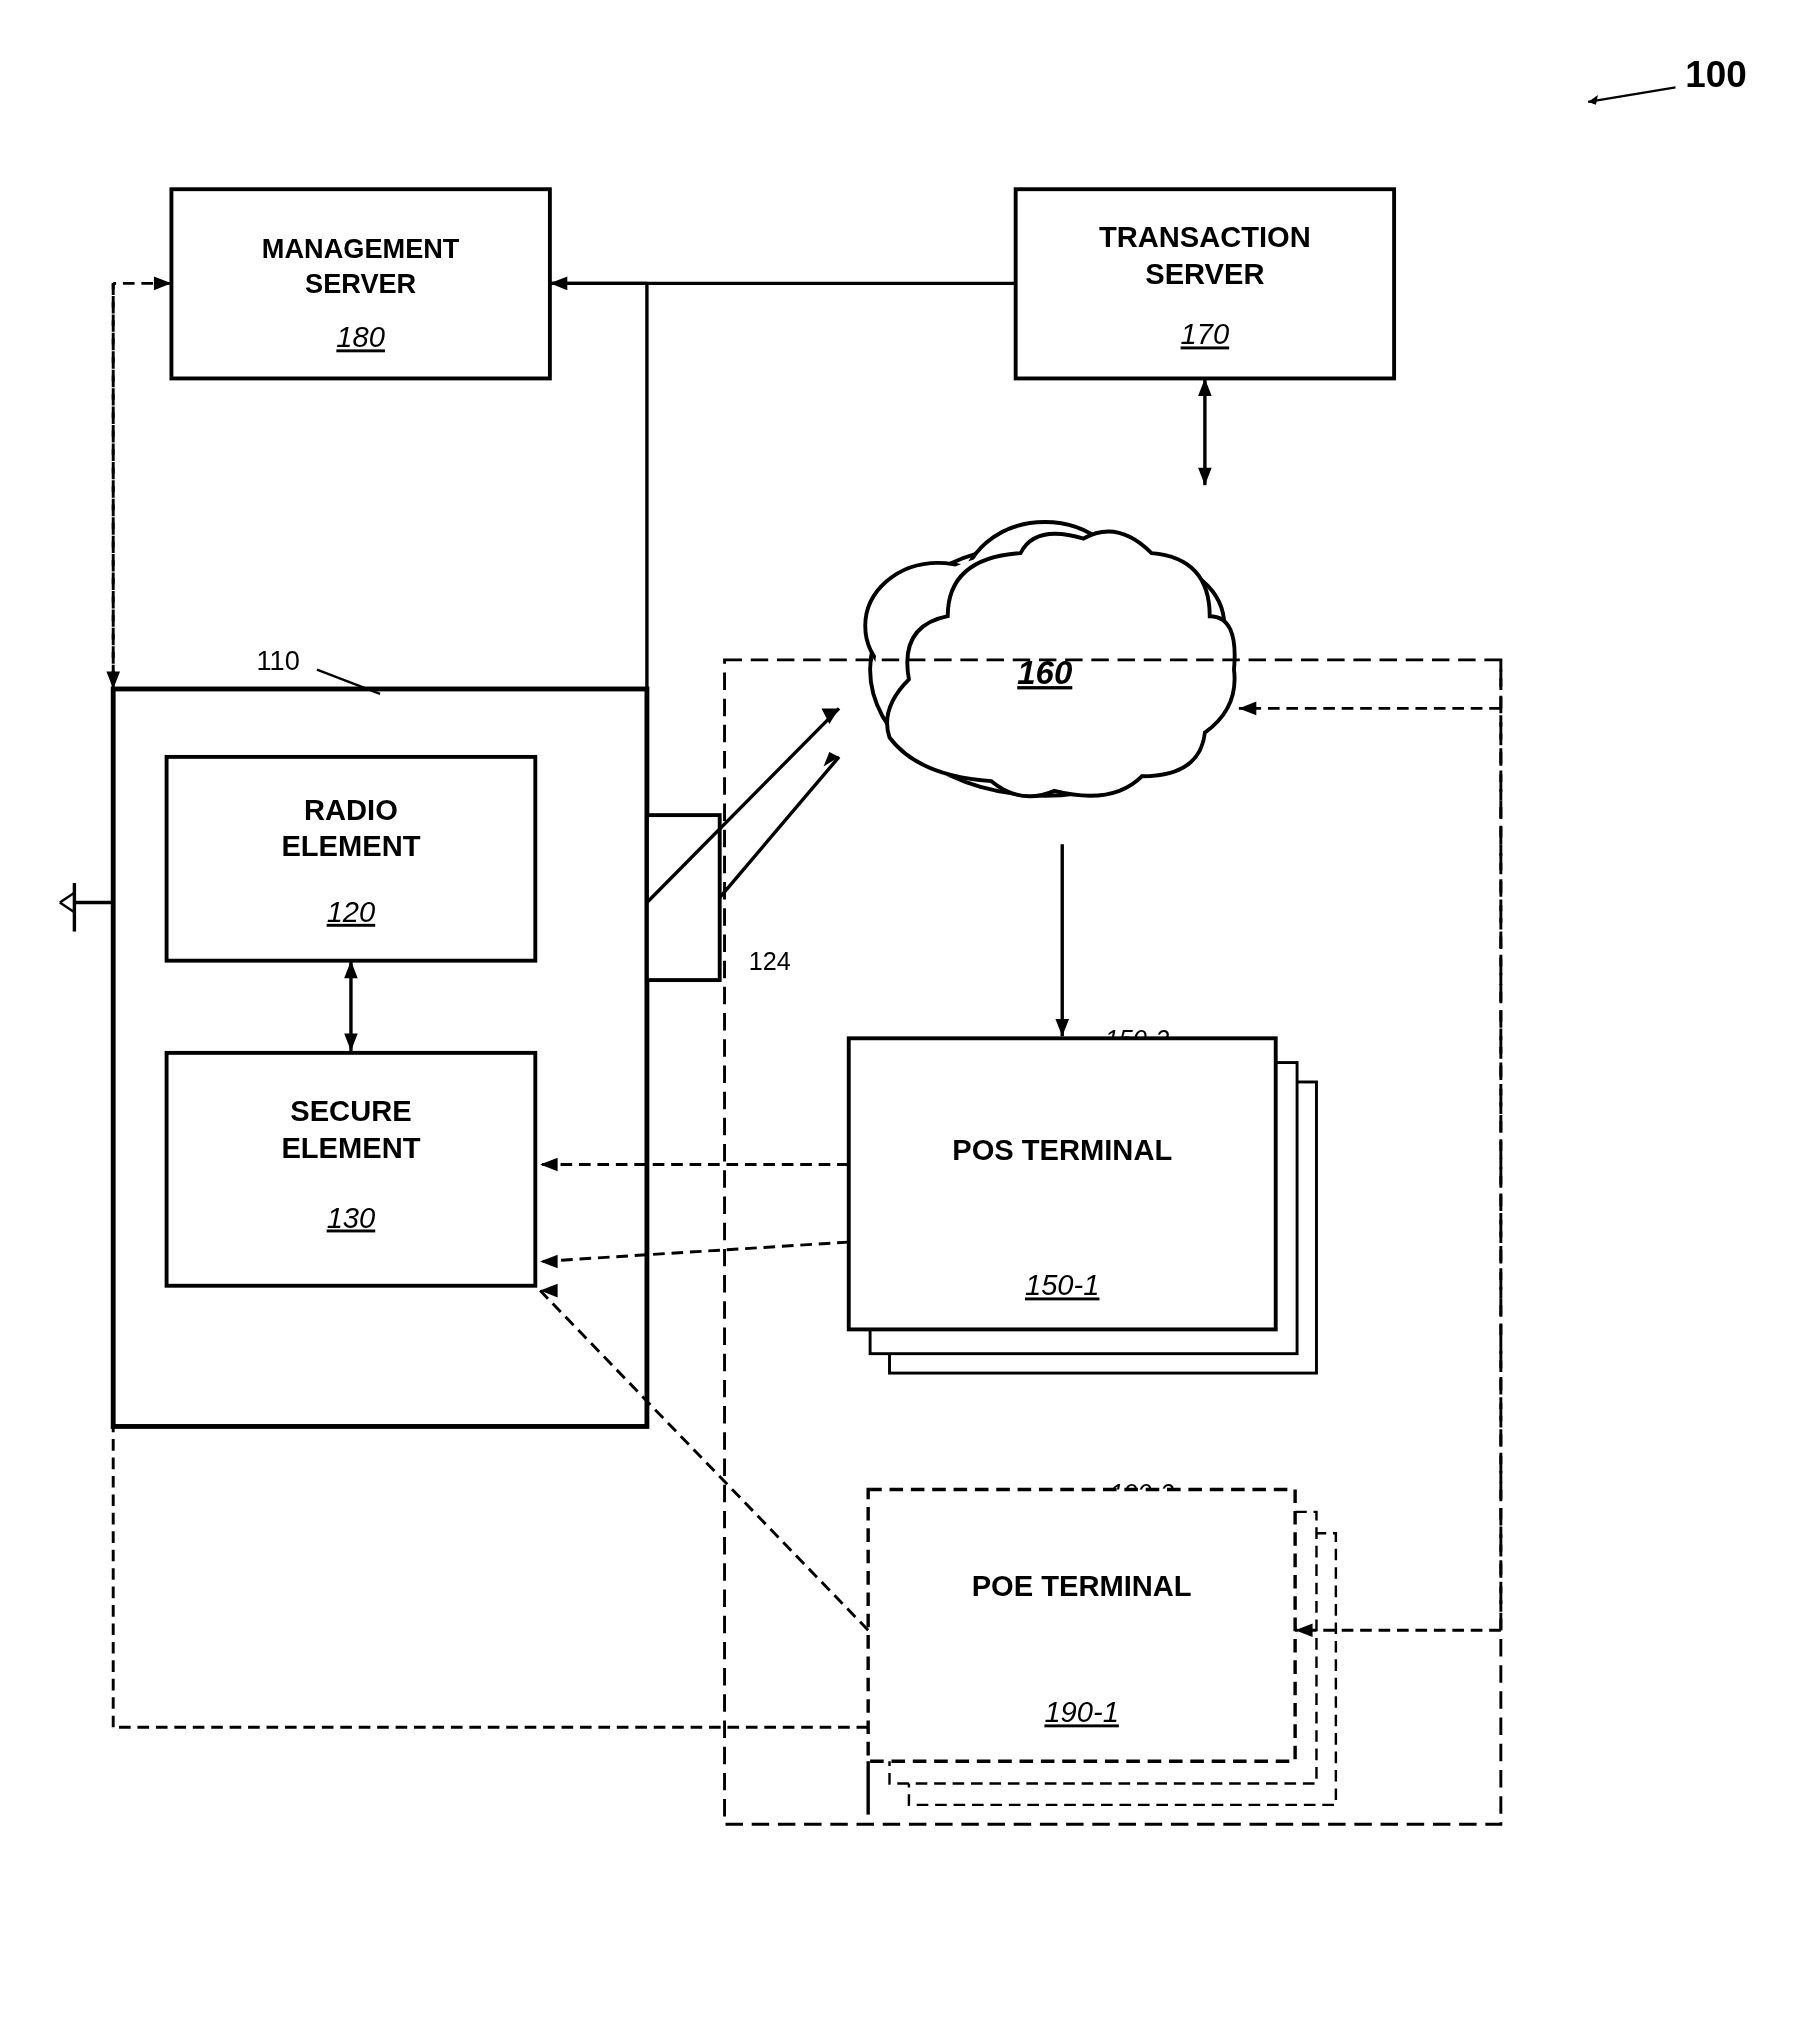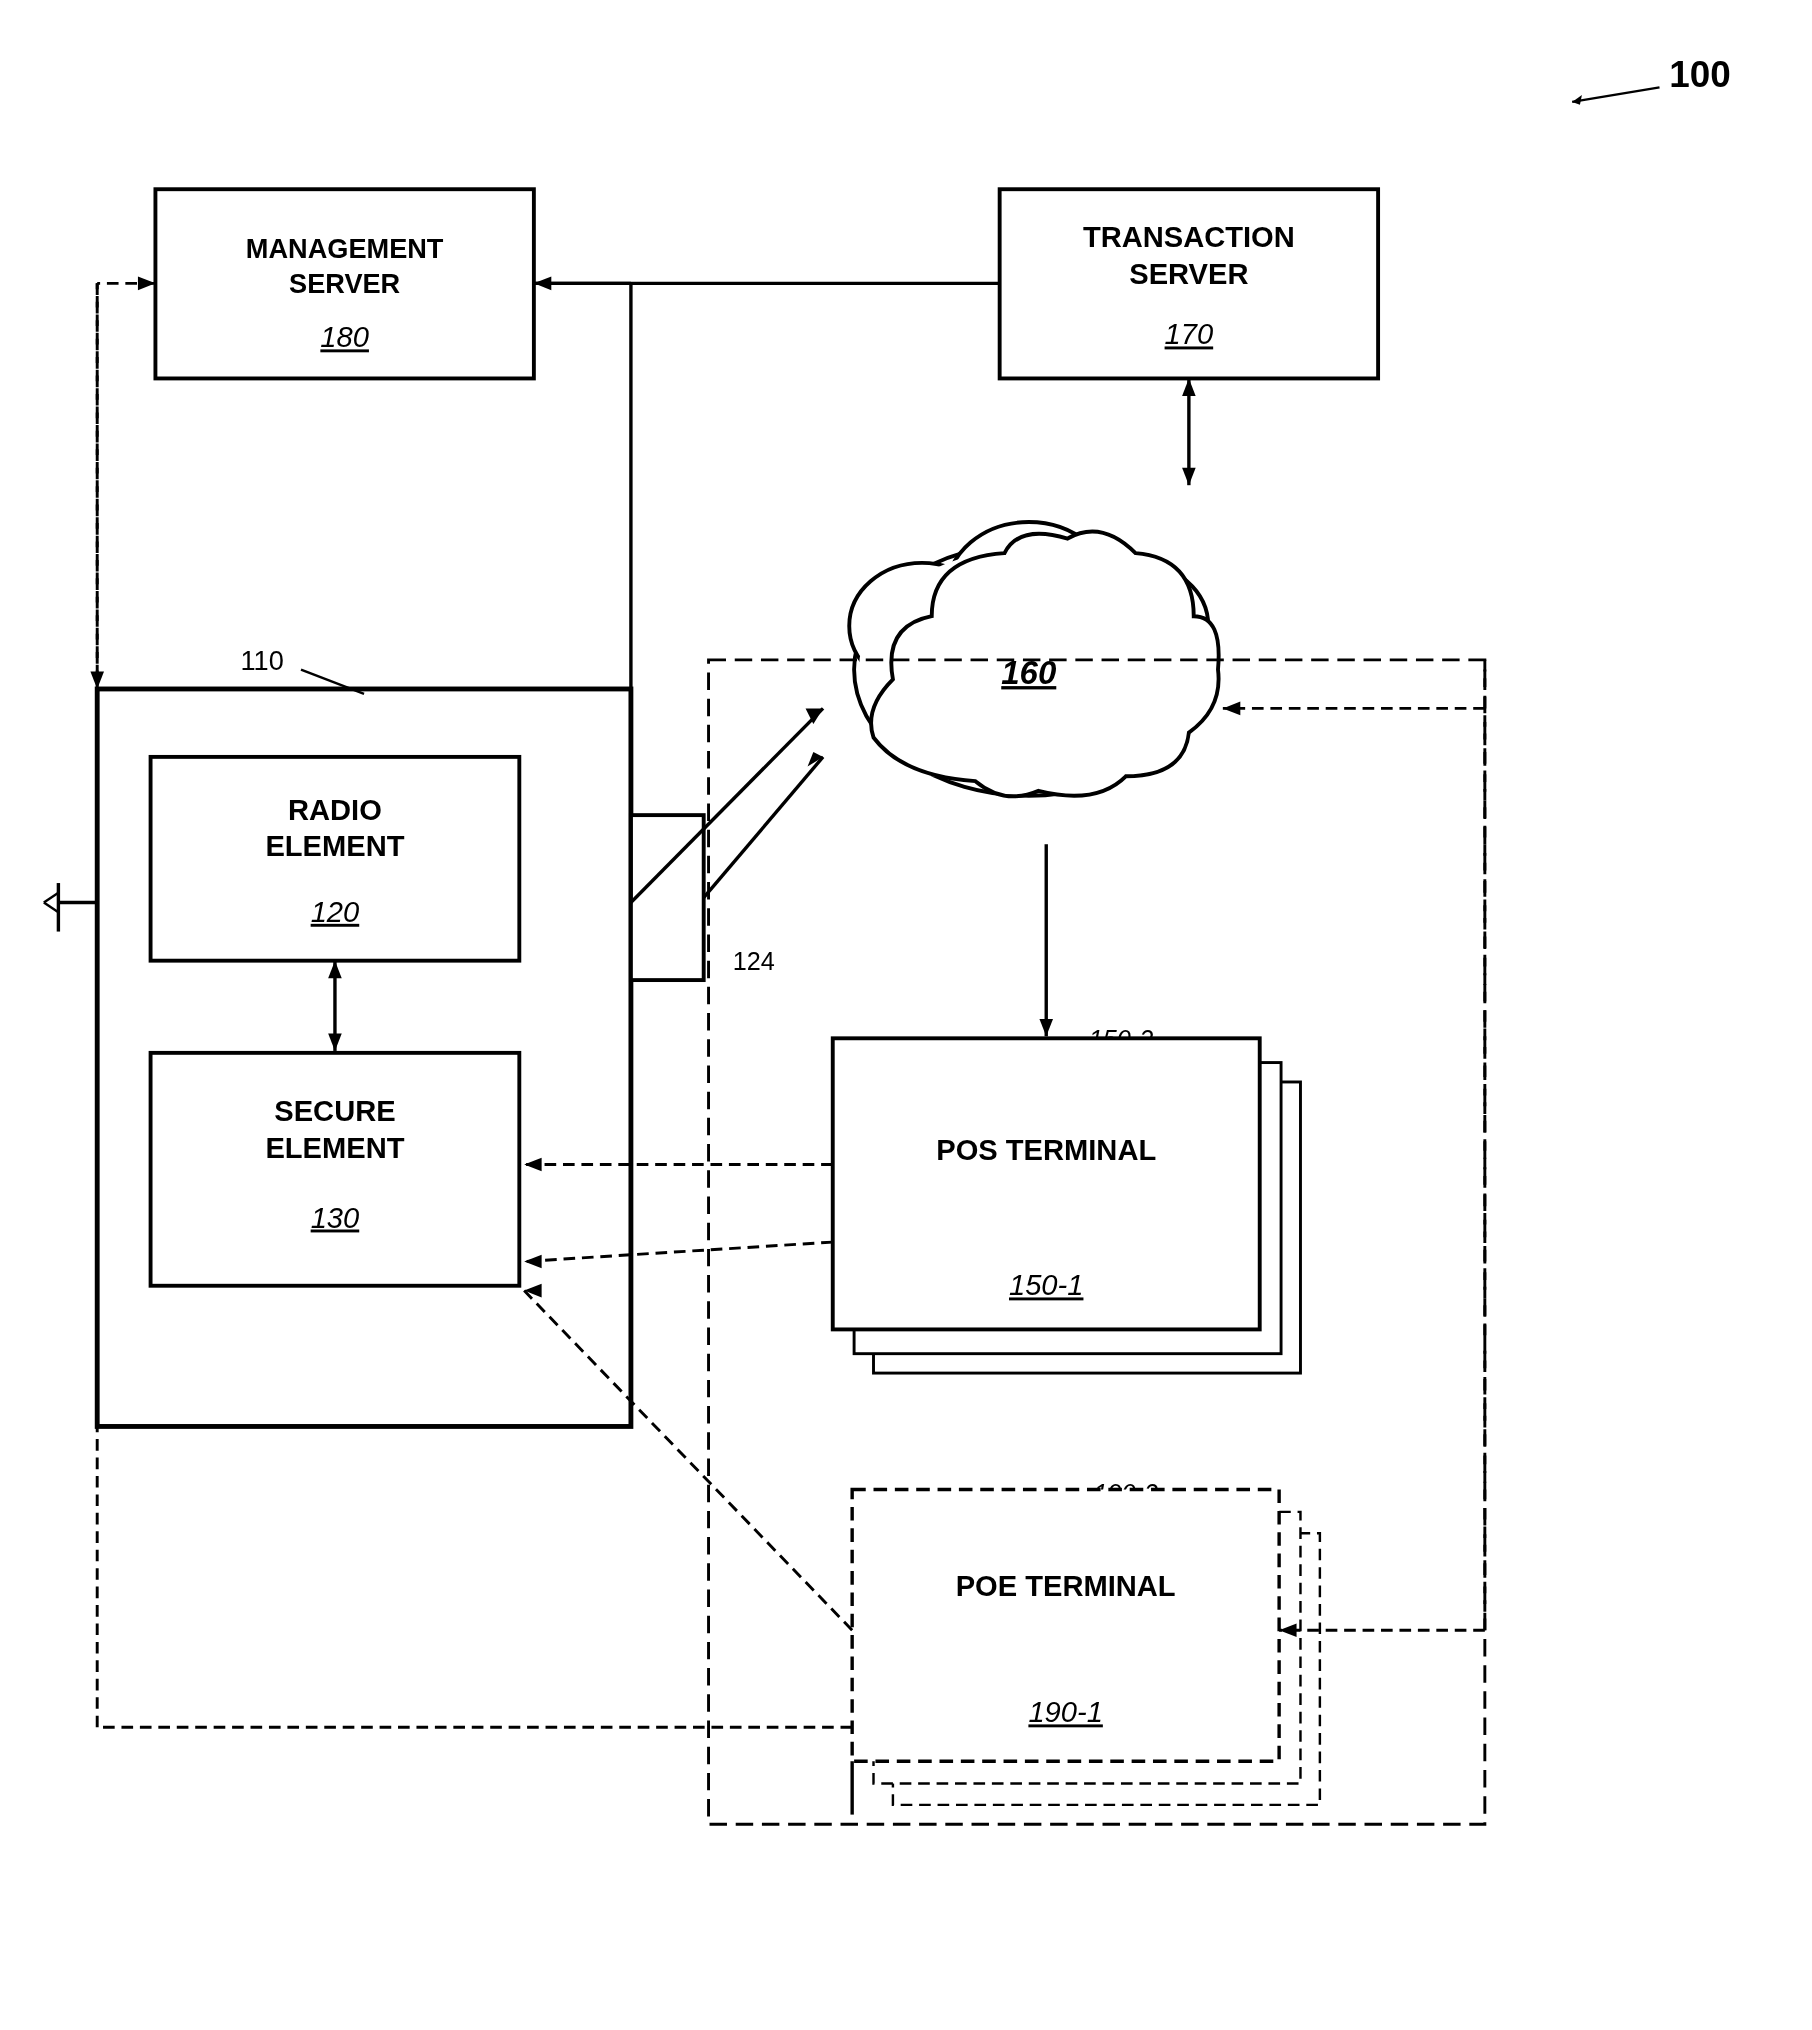--- a/index.html
+++ b/index.html
@@ -6,21 +6,21 @@
     body {
       background: #fff;
       font-family: Arial, Helvetica, sans-serif;
       width: 1813px;
       height: 2031px;
       position: relative;
       overflow: hidden;
     }
     .diagram-container {
       position: absolute;
-      top: 0; left: 0;
+      top: 0; left: 16px;
       width: 1784px;
       height: 2031px;
       text-align: right;
     }
     svg {
       width: 1813px;
       height: 2031px;
     }
     .box-label {
       font-size: 28px;

